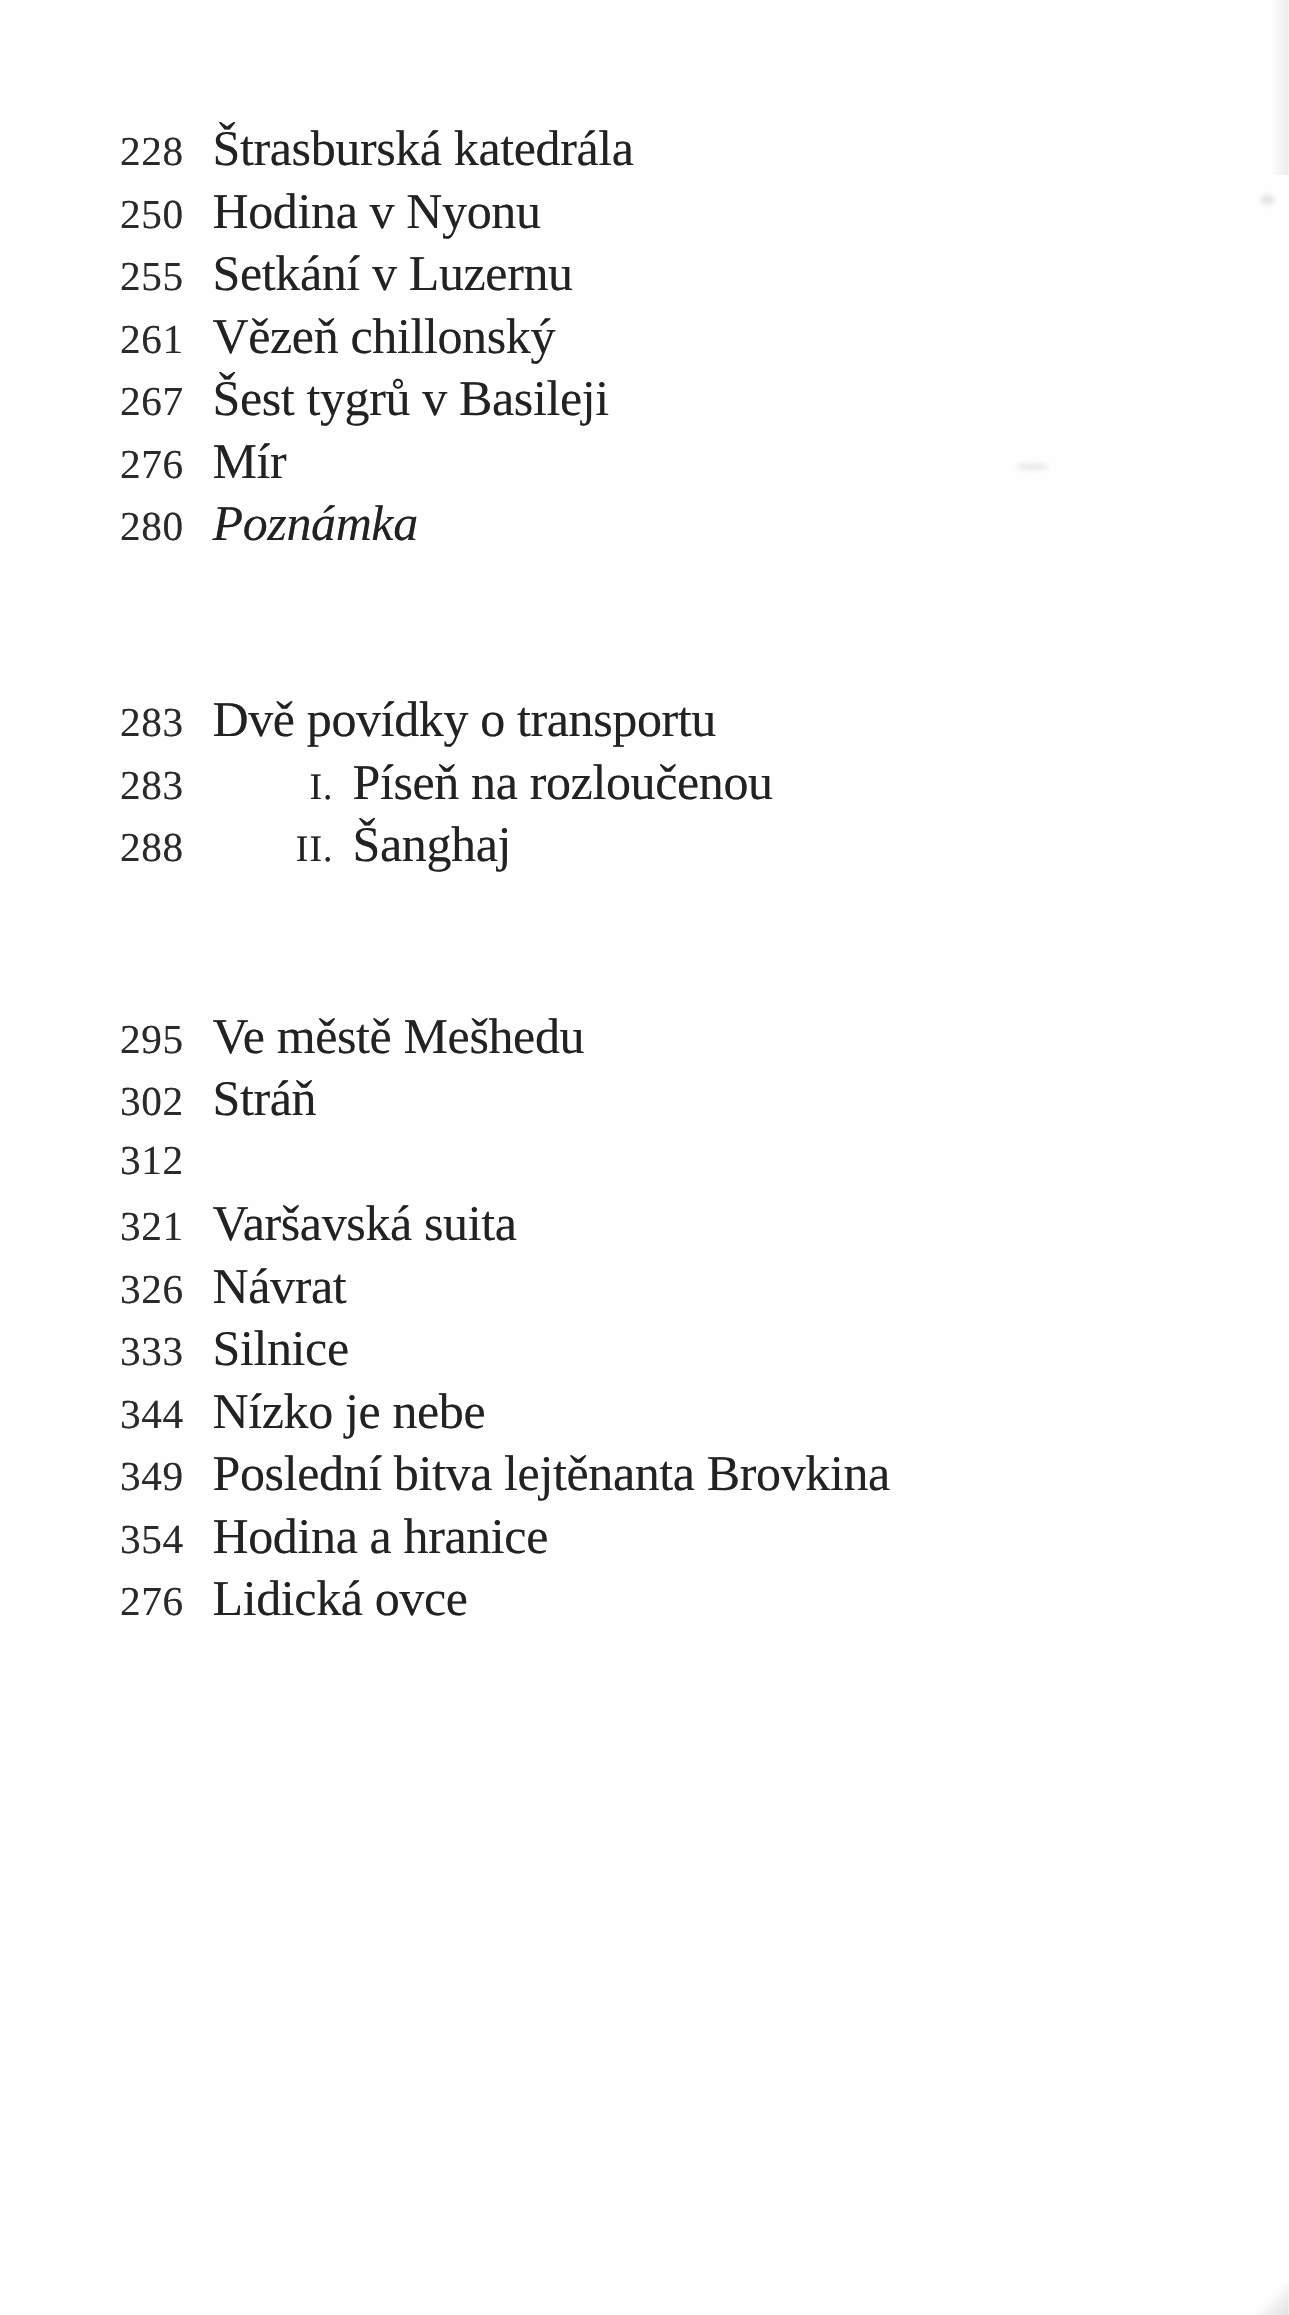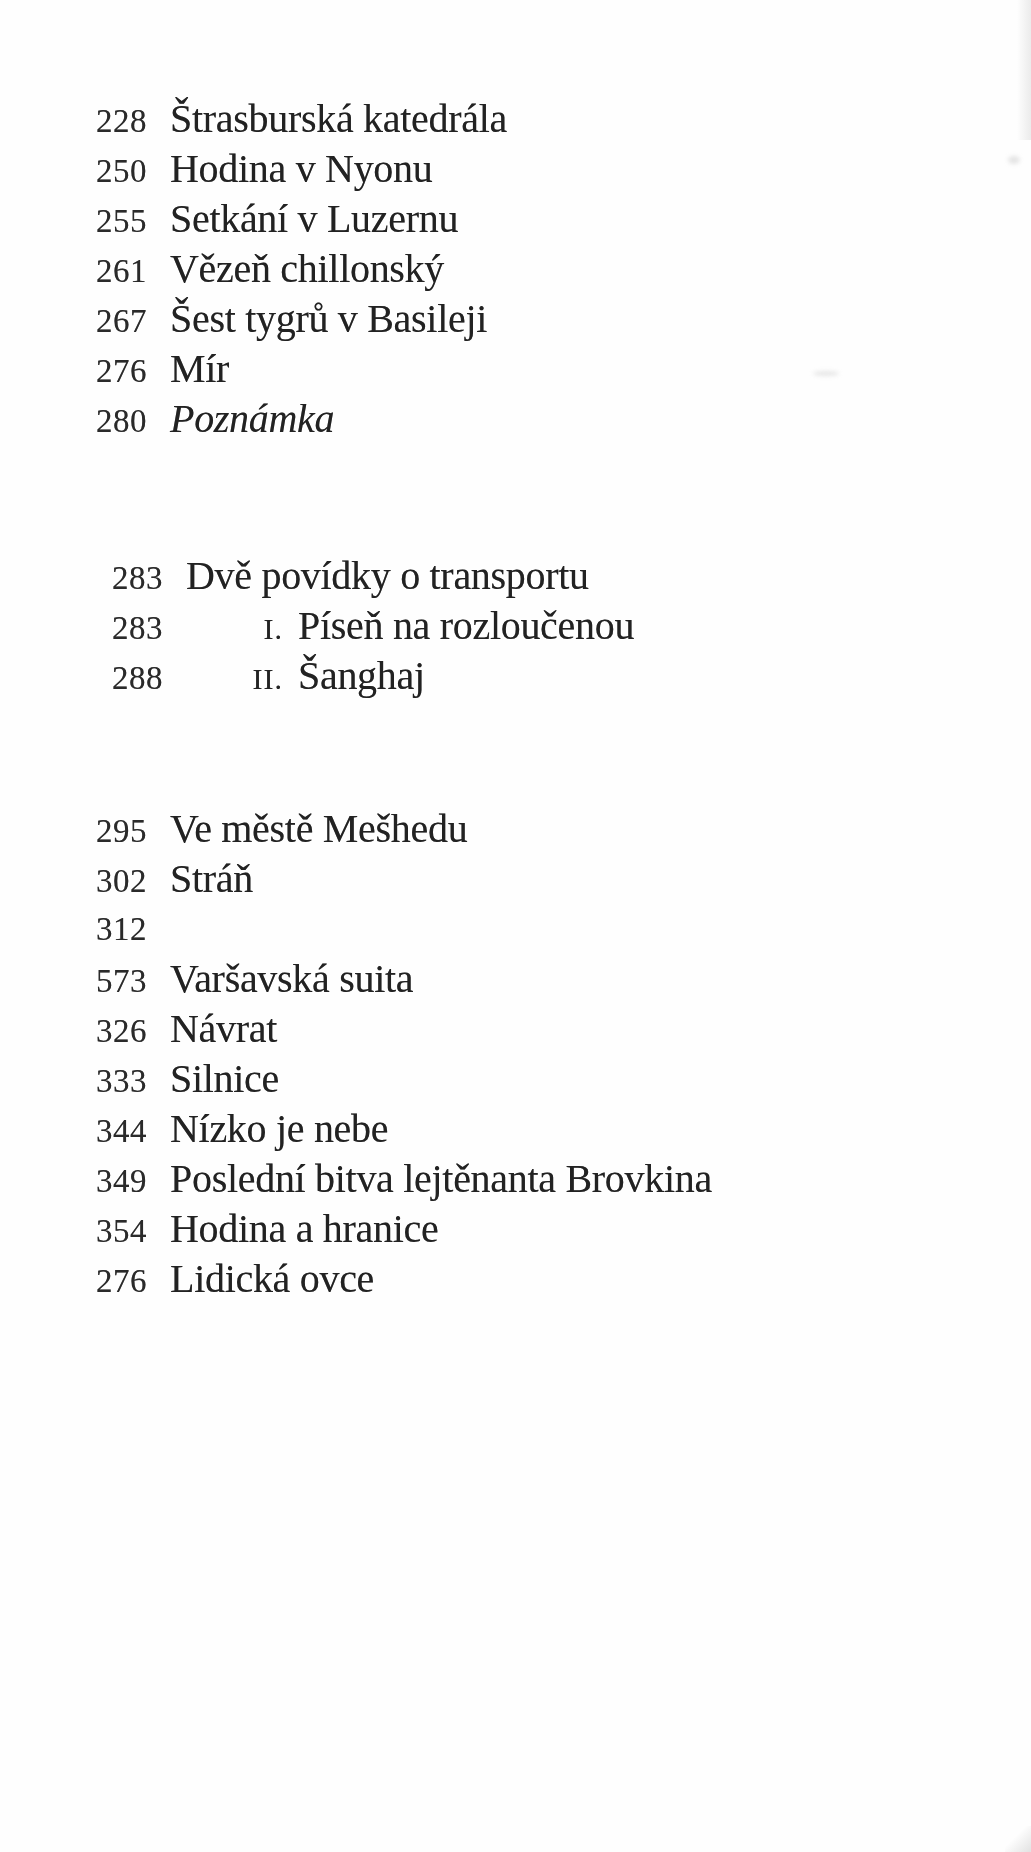--- a/index.html
+++ b/index.html
@@ -63,21 +63,21 @@
 
   .toc {
     position: absolute;
     top: 82px;
     left: 0;
     width: 100%;
     color: #232323;
     margin-top: 12px;
   }
   .toc-group { }
-  .toc-group.gap-2 { margin-top: 107px; padding-left: 16px; }
+  .toc-group.gap-2 { margin-top: 107px; }
   .toc-group.gap-3 { margin-top: 103px; }
 
   .toc-row {
     display: flex;
     align-items: baseline;
     height: 50px;
     line-height: 50px;
     white-space: nowrap;
   }
   .num {
@@ -171,21 +171,21 @@
           <span class="title"><span>Ve městě Mešhedu</span></span>
         </div>
         <div class="toc-row">
           <span class="num">302</span>
           <span class="title"><span>Stráň</span></span>
         </div>
         <div class="toc-row">
           <span class="num">312</span>
         </div>
         <div class="toc-row">
-          <span class="num">573</span>
+          <span class="num">321</span>
           <span class="title"><span>Varšavská suita</span></span>
         </div>
         <div class="toc-row">
           <span class="num">326</span>
           <span class="title"><span>Návrat</span></span>
         </div>
         <div class="toc-row">
           <span class="num">333</span>
           <span class="title"><span>Silnice</span></span>
         </div>

